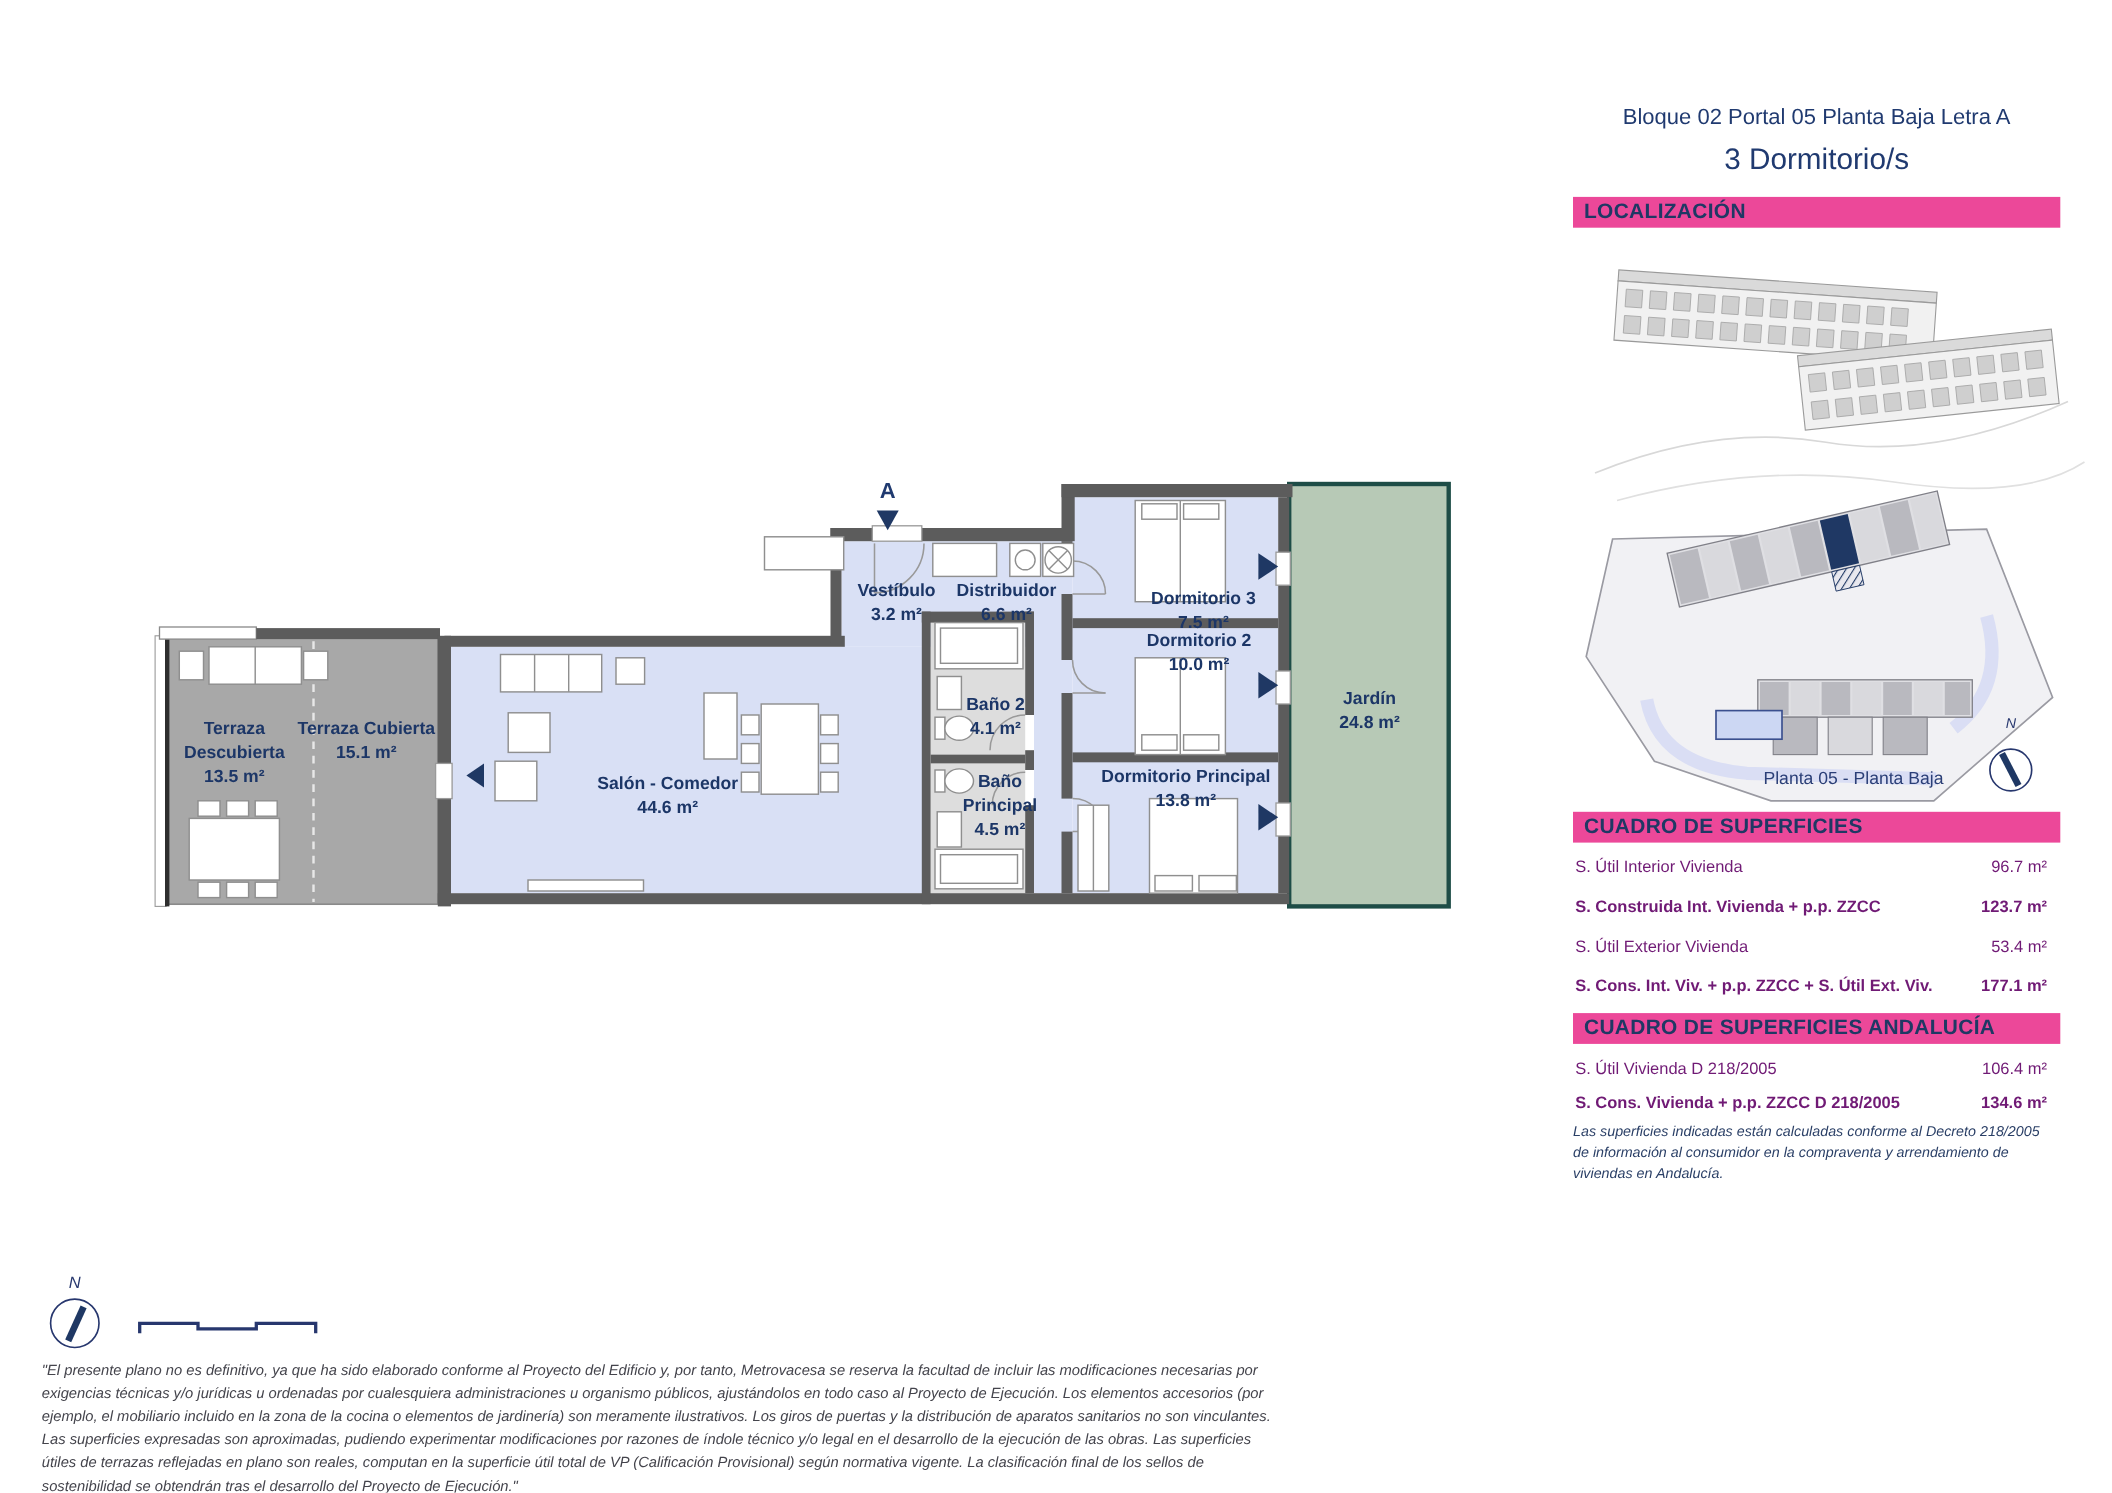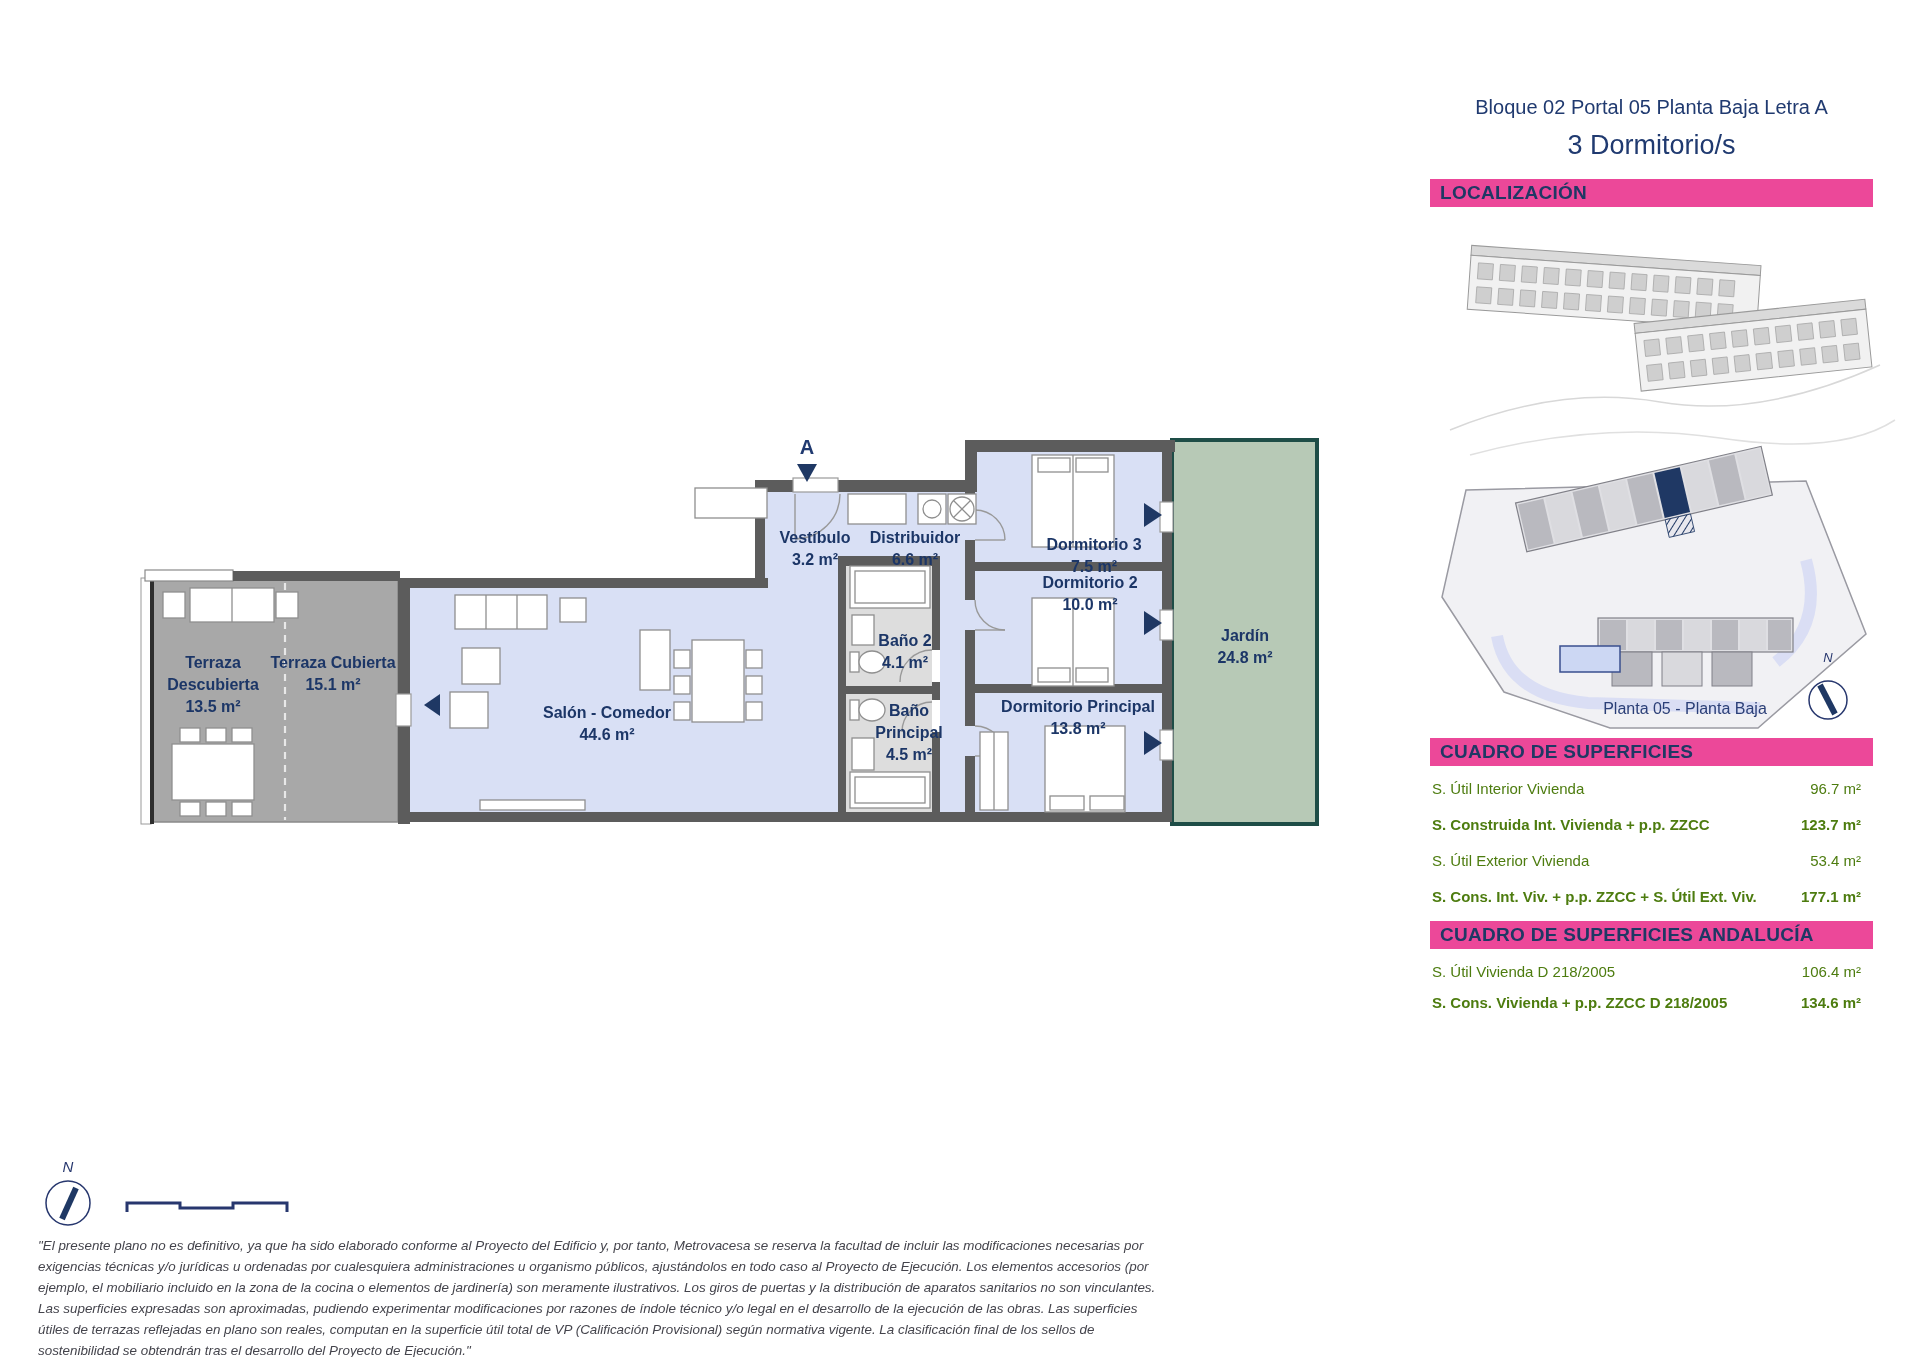--- a/index.html
+++ b/index.html
@@ -7,21 +7,21 @@
         font-family:"Liberation Sans",sans-serif;color:#203A70;}
   .art{position:absolute;left:0;top:0;}
   .overlay{position:absolute;left:0;top:0;width:1920px;height:1357px;}
   .abs{position:absolute;}
   .hdr1{left:1430px;top:96px;width:443px;text-align:center;font-size:20px;font-weight:400;color:#203A70;}
   .hdr2{left:1430px;top:130px;width:443px;text-align:center;font-size:27px;font-weight:500;color:#203A70;}
   .barTitle{left:1430px;width:443px;height:28px;background:#ec4899;color:#1F3864;
             font-size:19px;font-weight:700;line-height:28px;padding-left:0;letter-spacing:.3px;}
   .barTitle span{margin-left:10px;}
   .tbl{left:1430px;width:443px;}
-  .trow{display:flex;justify-content:space-between;align-items:center;height:36px;font-size:15px;color:#4d7c0f;}
+  .trow{display:flex;justify-content:space-between;align-items:center;height:36px;font-size:15px;color:#701a75;}
   .trow .lbl{margin-left:2px;}
   .trow .val{margin-right:12px;text-align:center;}
   .trow.b{font-weight:700;}
   .tbl2 .trow{height:31px;}
   .note{left:1430px;top:1020px;width:440px;font-size:13px;font-style:italic;color:#2A3F66;line-height:1.45;}
   .room-label{text-align:center;font-size:16px;font-weight:700;color:#1C3667;line-height:1.38;}
   .room-label .rn,.room-label .ra{display:block;}
   .caption{left:1585px;top:700px;width:200px;text-align:center;font-size:16px;font-weight:500;color:#2B3F77;}
   .nlbl{font-style:italic;color:#27376E;text-align:center;}
   .amark{left:794px;top:436px;width:26px;text-align:center;font-size:20px;font-weight:600;color:#203A70;}
@@ -390,17 +390,18 @@
   <div class="abs tbl tbl2" style="top:956px;">
     <div class="trow">
       <span class="lbl">S. Útil Vivienda D 218/2005</span>
       <span class="val">106.4 m²</span>
     </div>
     <div class="trow b">
       <span class="lbl">S. Cons. Vivienda + p.p. ZZCC D 218/2005</span>
       <span class="val">134.6 m²</span>
     </div>
   </div>
+  <div class="abs note">Las superficies indicadas están calculadas conforme al Decreto 218/2005 de información al consumidor en la compraventa y arrendamiento de viviendas en Andalucía.</div>
 
   <div class="abs disclaimer">"El presente plano no es definitivo, ya que ha sido elaborado conforme al Proyecto del Edificio y, por tanto, Metrovacesa se reserva la facultad de incluir las modificaciones necesarias por exigencias técnicas y/o jurídicas u ordenadas por cualesquiera administraciones u organismo públicos, ajustándolos en todo caso al Proyecto de Ejecución. Los elementos accesorios (por ejemplo, el mobiliario incluido en la zona de la cocina o elementos de jardinería) son meramente ilustrativos. Los giros de puertas y la distribución de aparatos sanitarios no son vinculantes. Las superficies expresadas son aproximadas, pudiendo experimentar modificaciones por razones de índole técnico y/o legal en el desarrollo de la ejecución de las obras. Las superficies útiles de terrazas reflejadas en plano son reales, computan en la superficie útil total de VP (Calificación Provisional) según normativa vigente. La clasificación final de los sellos de sostenibilidad se obtendrán tras el desarrollo del Proyecto de Ejecución."</div>
 </div>
 
 </div>
 
 </body></html>

